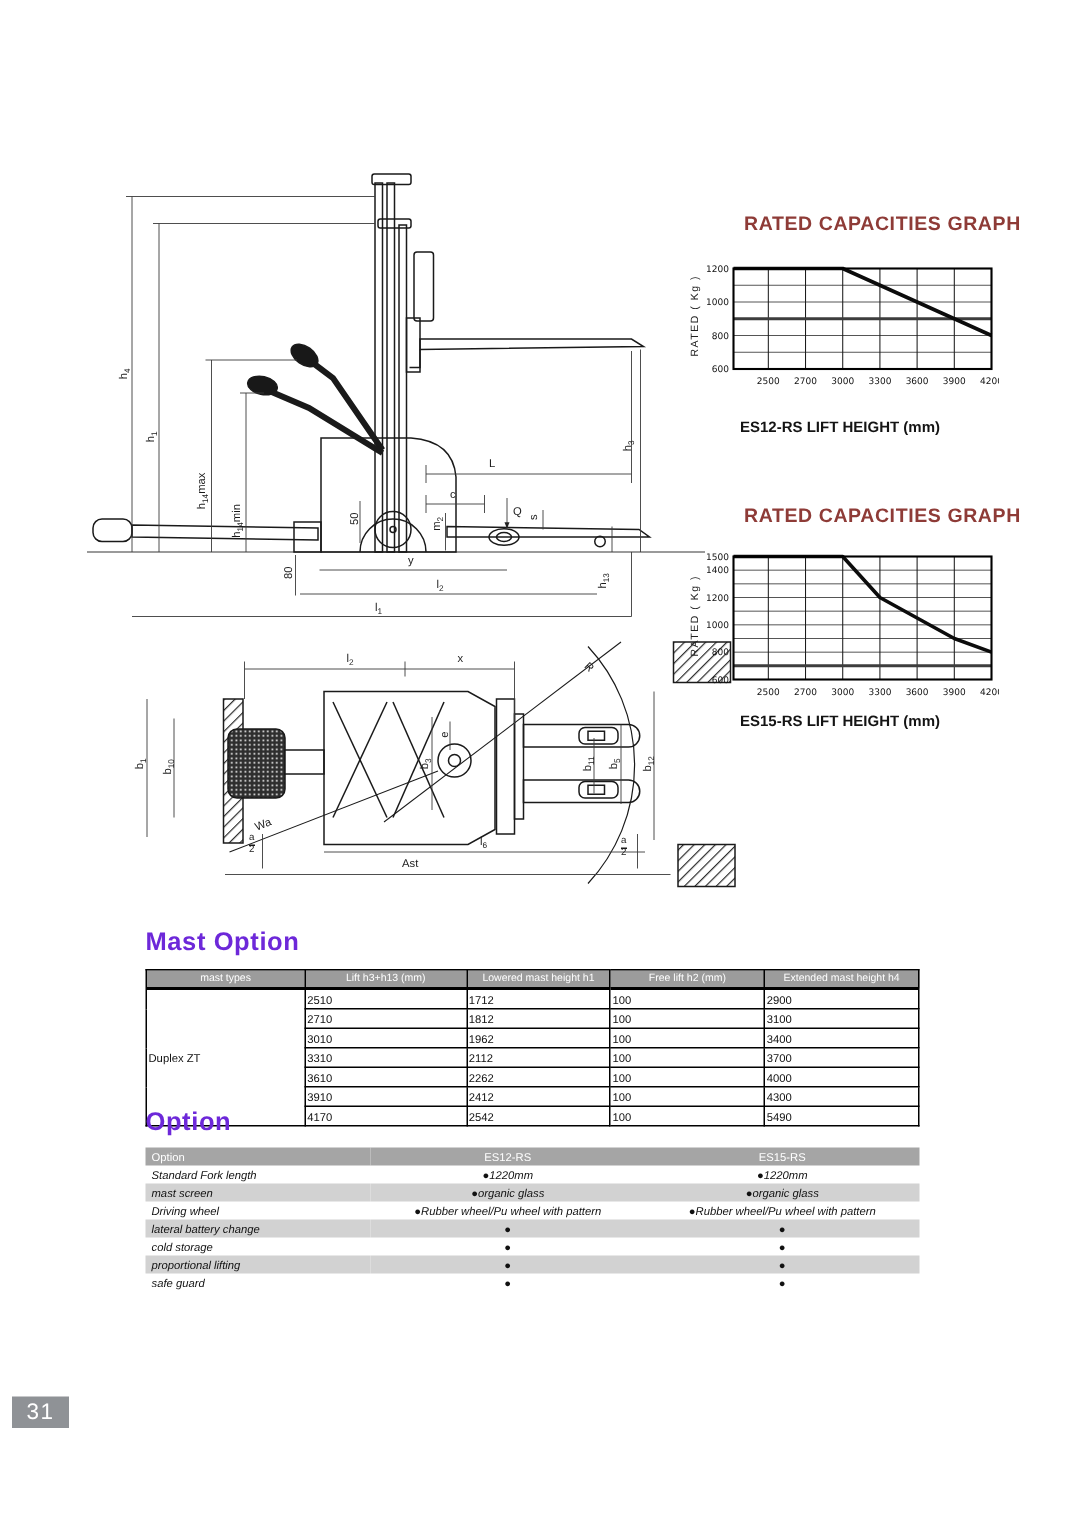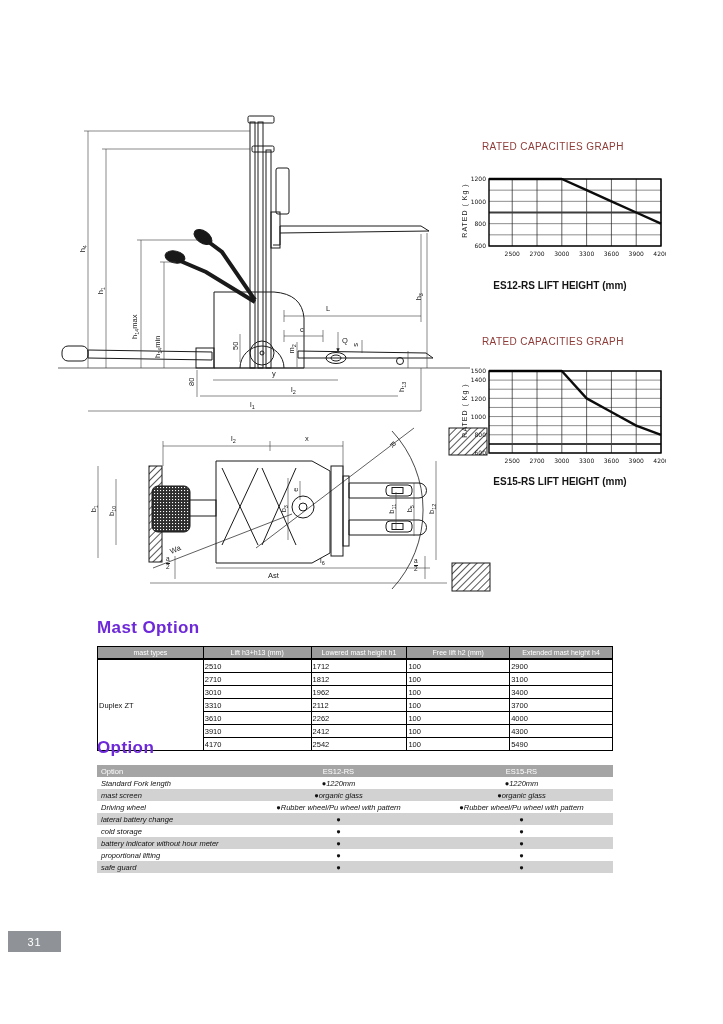--- a/index.html
+++ b/index.html
@@ -10,21 +10,21 @@
   .dim{position:absolute;font-size:7.5px;line-height:1;color:#1a1a1a;white-space:nowrap;}
   .dim i{font-style:normal;}
   .dim sub{font-size:5.5px;vertical-align:-2px;}
   .rot{transform:rotate(-90deg);transform-origin:center;}
   .rwa{transform:rotate(-22deg);transform-origin:center;}
   .rr{transform:rotate(45deg);transform-origin:center;}
   .frac{position:absolute;text-align:center;line-height:1;color:#1a1a1a;}
   .frac i{display:block;font-style:normal;font-size:6.5px;}
   .frac b{display:block;font-weight:normal;font-size:6.5px;border-top:1px solid #1a1a1a;}
   
-  .chart-title{position:absolute;font-size:10px;font-weight:400;letter-spacing:.4px;color:#8e3b37;}
+  .chart-title{position:absolute;font-size:13px;font-weight:700;letter-spacing:.4px;color:#8e3b37;margin-left:14px;}
   .chart-caption{position:absolute;width:212px;text-align:center;font-size:10px;font-weight:600;color:#141414;}
   .ytitle{position:absolute;width:80px;text-align:center;font-size:7px;color:#222;
           transform:rotate(-90deg);transform-origin:center;letter-spacing:1px;}
   
   .heading{position:absolute;font-size:17px;font-weight:600;letter-spacing:.4px;color:#6d28d9;}
   
   table{border-collapse:collapse;}
   .mast-table{position:absolute;left:97px;top:646px;width:516px;font-size:7.5px;}
   .mast-table th{background:#9c9c9c;color:#fff;font-weight:normal;font-size:7px;
                  border:1px solid #000;border-bottom:2px solid #000;padding:2px 1px;}
@@ -32,22 +32,22 @@
   .mast-table{border:1.5px solid #000;}
   
   .opt-table{position:absolute;left:97px;top:765px;width:516px;font-size:7.5px;}
   .opt-table th{background:#a5a5a5;color:#fff;font-weight:normal;padding:1.5px 4px;}
   .opt-table th.lft{text-align:left;}
   .opt-table td{padding:1.5px 4px;font-style:italic;}
   .opt-table td.lbl{text-align:left;}
   .opt-table td.val{text-align:center;}
   .opt-table tbody tr:nth-child(even) td{background:#d2d2d2;}
   
-  .page-badge{position:absolute;left:8px;top:931px;width:53px;height:21px;background:#8f9296;
-              color:#fff;font-size:11px;display:flex;align-items:center;justify-content:center;
+  .page-badge{position:absolute;left:8px;top:931px;width:38px;height:21px;background:#8f9296;
+              color:#fff;font-size:15px;display:flex;align-items:center;justify-content:center;
               letter-spacing:1px;}
 </style>
 </head>
 <body>
 
 <div id="page">
 
   <svg width="723" height="1024" viewBox="0 0 723 1024" style="position:absolute;left:0;top:0;">
     <defs>
       <pattern id="hatch" width="5" height="5" patternUnits="userSpaceOnUse" patternTransform="rotate(45)">
@@ -379,25 +379,20 @@
           <td class="lbl">lateral battery change</td>
           <td class="val">●</td>
           <td class="val">●</td>
         </tr>
         <tr>
           <td class="lbl">cold storage</td>
           <td class="val">●</td>
           <td class="val">●</td>
         </tr>
         <tr>
-          <td class="lbl">battery indicator without hour meter</td>
-          <td class="val">●</td>
-          <td class="val">●</td>
-        </tr>
-        <tr>
           <td class="lbl">proportional lifting</td>
           <td class="val">●</td>
           <td class="val">●</td>
         </tr>
         <tr>
           <td class="lbl">safe guard</td>
           <td class="val">●</td>
           <td class="val">●</td>
         </tr>
       </tbody>

